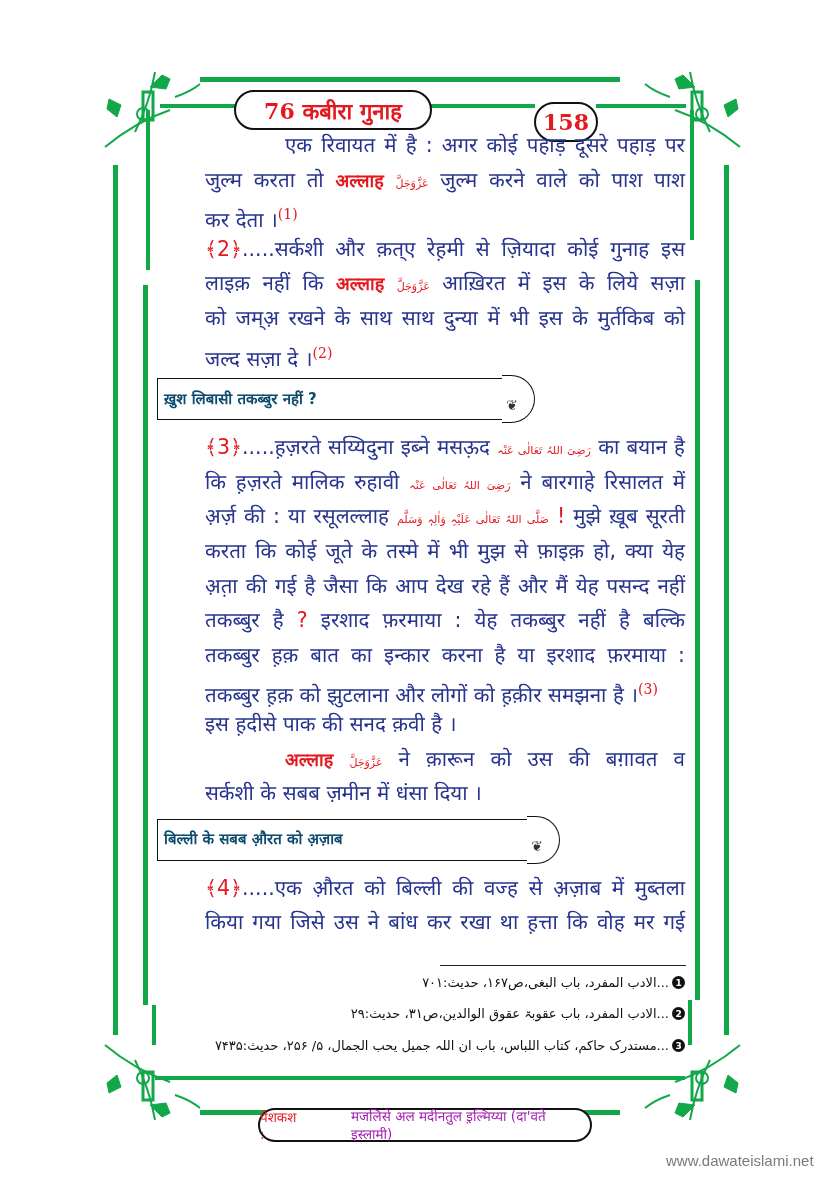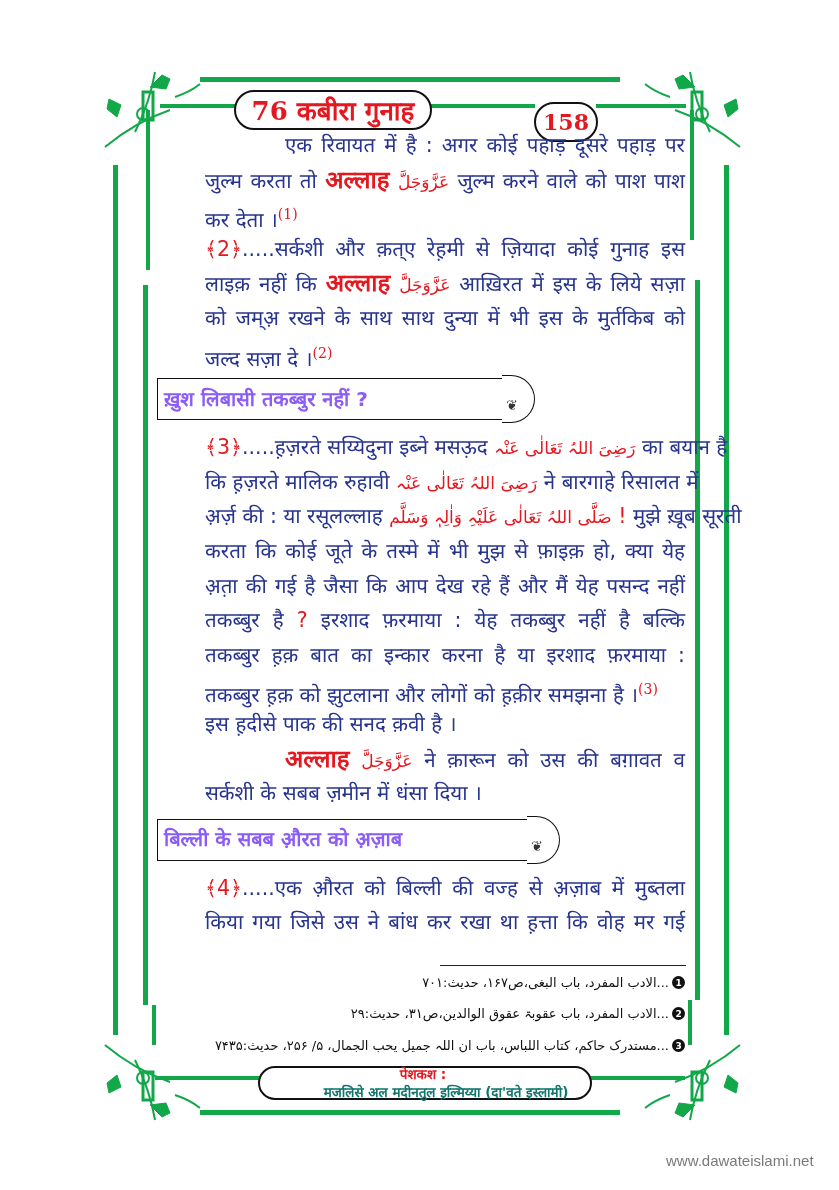--- a/index.html
+++ b/index.html
@@ -9,29 +9,29 @@
     .corner { position:absolute; width:110px; height:110px; }
     .header-pill { position:absolute; background:#fff; border:2px solid #111; border-radius:22px;
                    display:flex; align-items:center; justify-content:center;
                    font-family:"DejaVu Serif", serif; font-weight:bold; color:#e5171f; }
     .content { position:absolute; left:157px; top:128px; width:528px; color:#26338f;
                font-size:20.5px; line-height:34.6px; }
     .line { white-space:nowrap; text-align:justify; text-align-last:justify; height:34.6px;margin-left:48px; }
     .line.last { text-align-last:left; }
     .indent { padding-left:80px; }
     .red { color:#e5171f; }
-    .allah { color:#e5171f; font-weight:bold; font-family:"DejaVu Serif", serif; font-size:24px; }
-    .arabic { color:#e5171f; font-size:17px; font-family:"DejaVu Sans", sans-serif; }
+    .allah { color:#e5171f; font-weight:bold; font-family:"DejaVu Serif", serif; font-size:18px; }
+    .arabic { color:#e5171f; font-size:11px; font-family:"DejaVu Sans", sans-serif; }
     .num-marker { color:#e5171f; }
     sup.fn { color:#e5171f; font-size:14px; vertical-align:8px; font-family:"DejaVu Serif", serif; }
     .heading-box { position:relative; height:46px; margin:8px 0 6px 0; }
     .heading-rect { position:absolute; left:0; top:0; width:345px; height:40px; border:1.5px solid #111;
                     background:#fff; display:flex; align-items:center; padding-left:6px; }
     .heading-rect.wide { width:370px; }
-    .heading-text { color:#8b5cf6; font-size:20px; font-weight:bold; white-space:nowrap; }
+    .heading-text { color:#0c4a6e; font-size:15px; font-weight:bold; white-space:nowrap; }
     .heading-cap { position:absolute; top:-3px; width:32px; height:46px; border:1.5px solid #111;
                    border-left:none; border-radius:0 24px 24px 0; background:#fff; }
     .heading-cap .glyph { position:absolute; left:4px; top:12px; font-size:14px; color:#333; }
     .footnote-sep { position:absolute; left:440px; top:965px; width:246px; height:1px; background:#222; }
     .footnotes { position:absolute; left:160px; width:525px; direction:rtl; font-size:13px; color:#111; }
     .fn-row { position:absolute; right:0; white-space:nowrap; display:flex; align-items:center; gap:3px; }
     .fn-dot { display:inline-flex; width:13px; height:13px; border-radius:50%; background:#111; color:#fff;
               font-size:9px; align-items:center; justify-content:center; font-weight:bold; }
     .url { position:absolute; left:642px; top:1152px; color:#7a7a7a; font-size:15px;
            font-family:"Liberation Sans", sans-serif;margin-left:24px; }
@@ -98,21 +98,21 @@
       <path d="M10 85 Q40 60 75 48" fill="none" stroke-width="2"></path>
       <path d="M60 10 Q55 40 40 70" fill="none" stroke-width="2"></path>
       <path d="M55 25 l12 -12 l8 4 l-4 10 z"></path>
       <path d="M22 55 l-10 -8 l2 -10 l12 6 z"></path>
       <circle cx="48" cy="52" r="6" fill="none" stroke-width="2"></circle>
       <path d="M80 35 Q95 30 105 22" fill="none" stroke-width="2"></path>
     </g>
   </svg>
 </div>
 
-<div class="header-pill" style="left:234px;top:90px;width:194px;height:36px;font-size:26px;">
+<div class="header-pill" style="left:234px;top:90px;width:194px;height:36px;font-size:22px;">
   <span>76 कबीरा गुनाह</span>
 </div>
 <div class="header-pill" style="left:534px;top:102px;width:60px;height:36px;font-size:22px;">
   <span>158</span>
 </div>
 
 <div class="content">
 
   <div class="line indent">
     <span>एक रिवायत में है : अगर कोई पहाड़ दूसरे पहाड़ पर</span>
@@ -223,18 +223,18 @@
   <div class="fn-row" style="top:1006px;">
     <span class="fn-dot">2</span>
     <span>...الادب المفرد، باب عقوبۃ عقوق الوالدین،ص۳۱، حدیث:۲۹</span>
   </div>
   <div class="fn-row" style="top:1038px;">
     <span class="fn-dot">3</span>
     <span>...مستدرک حاکم، کتاب اللباس، باب ان اللہ جمیل یحب الجمال، ۵/ ۲۵۶، حدیث:۷۴۳۵</span>
   </div>
 </div>
 
-<div class="header-pill" style="left:258px;top:1066px;width:330px;height:30px;font-size:13.5px;font-family:'DejaVu Sans',sans-serif;font-weight:bold;flex-direction:column;">
+<div class="header-pill" style="left:258px;top:1108px;width:330px;height:30px;font-size:13.5px;font-family:'DejaVu Sans',sans-serif;font-weight:normal;">
   <span class="red" style="margin-right:4px;">पेशकश :</span>
-  <span style="color:#0f766e;margin-left:42px;">मजलिसे अल मदीनतुल इ़ल्मिय्या (दा'वते इस्लामी)</span>
+  <span style="color:#a21caf;margin-left:42px;">मजलिसे अल मदीनतुल इ़ल्मिय्या (दा'वते इस्लामी)</span>
 </div>
 
 <div class="url">www.dawateislami.net</div>
 
 </body></html>

